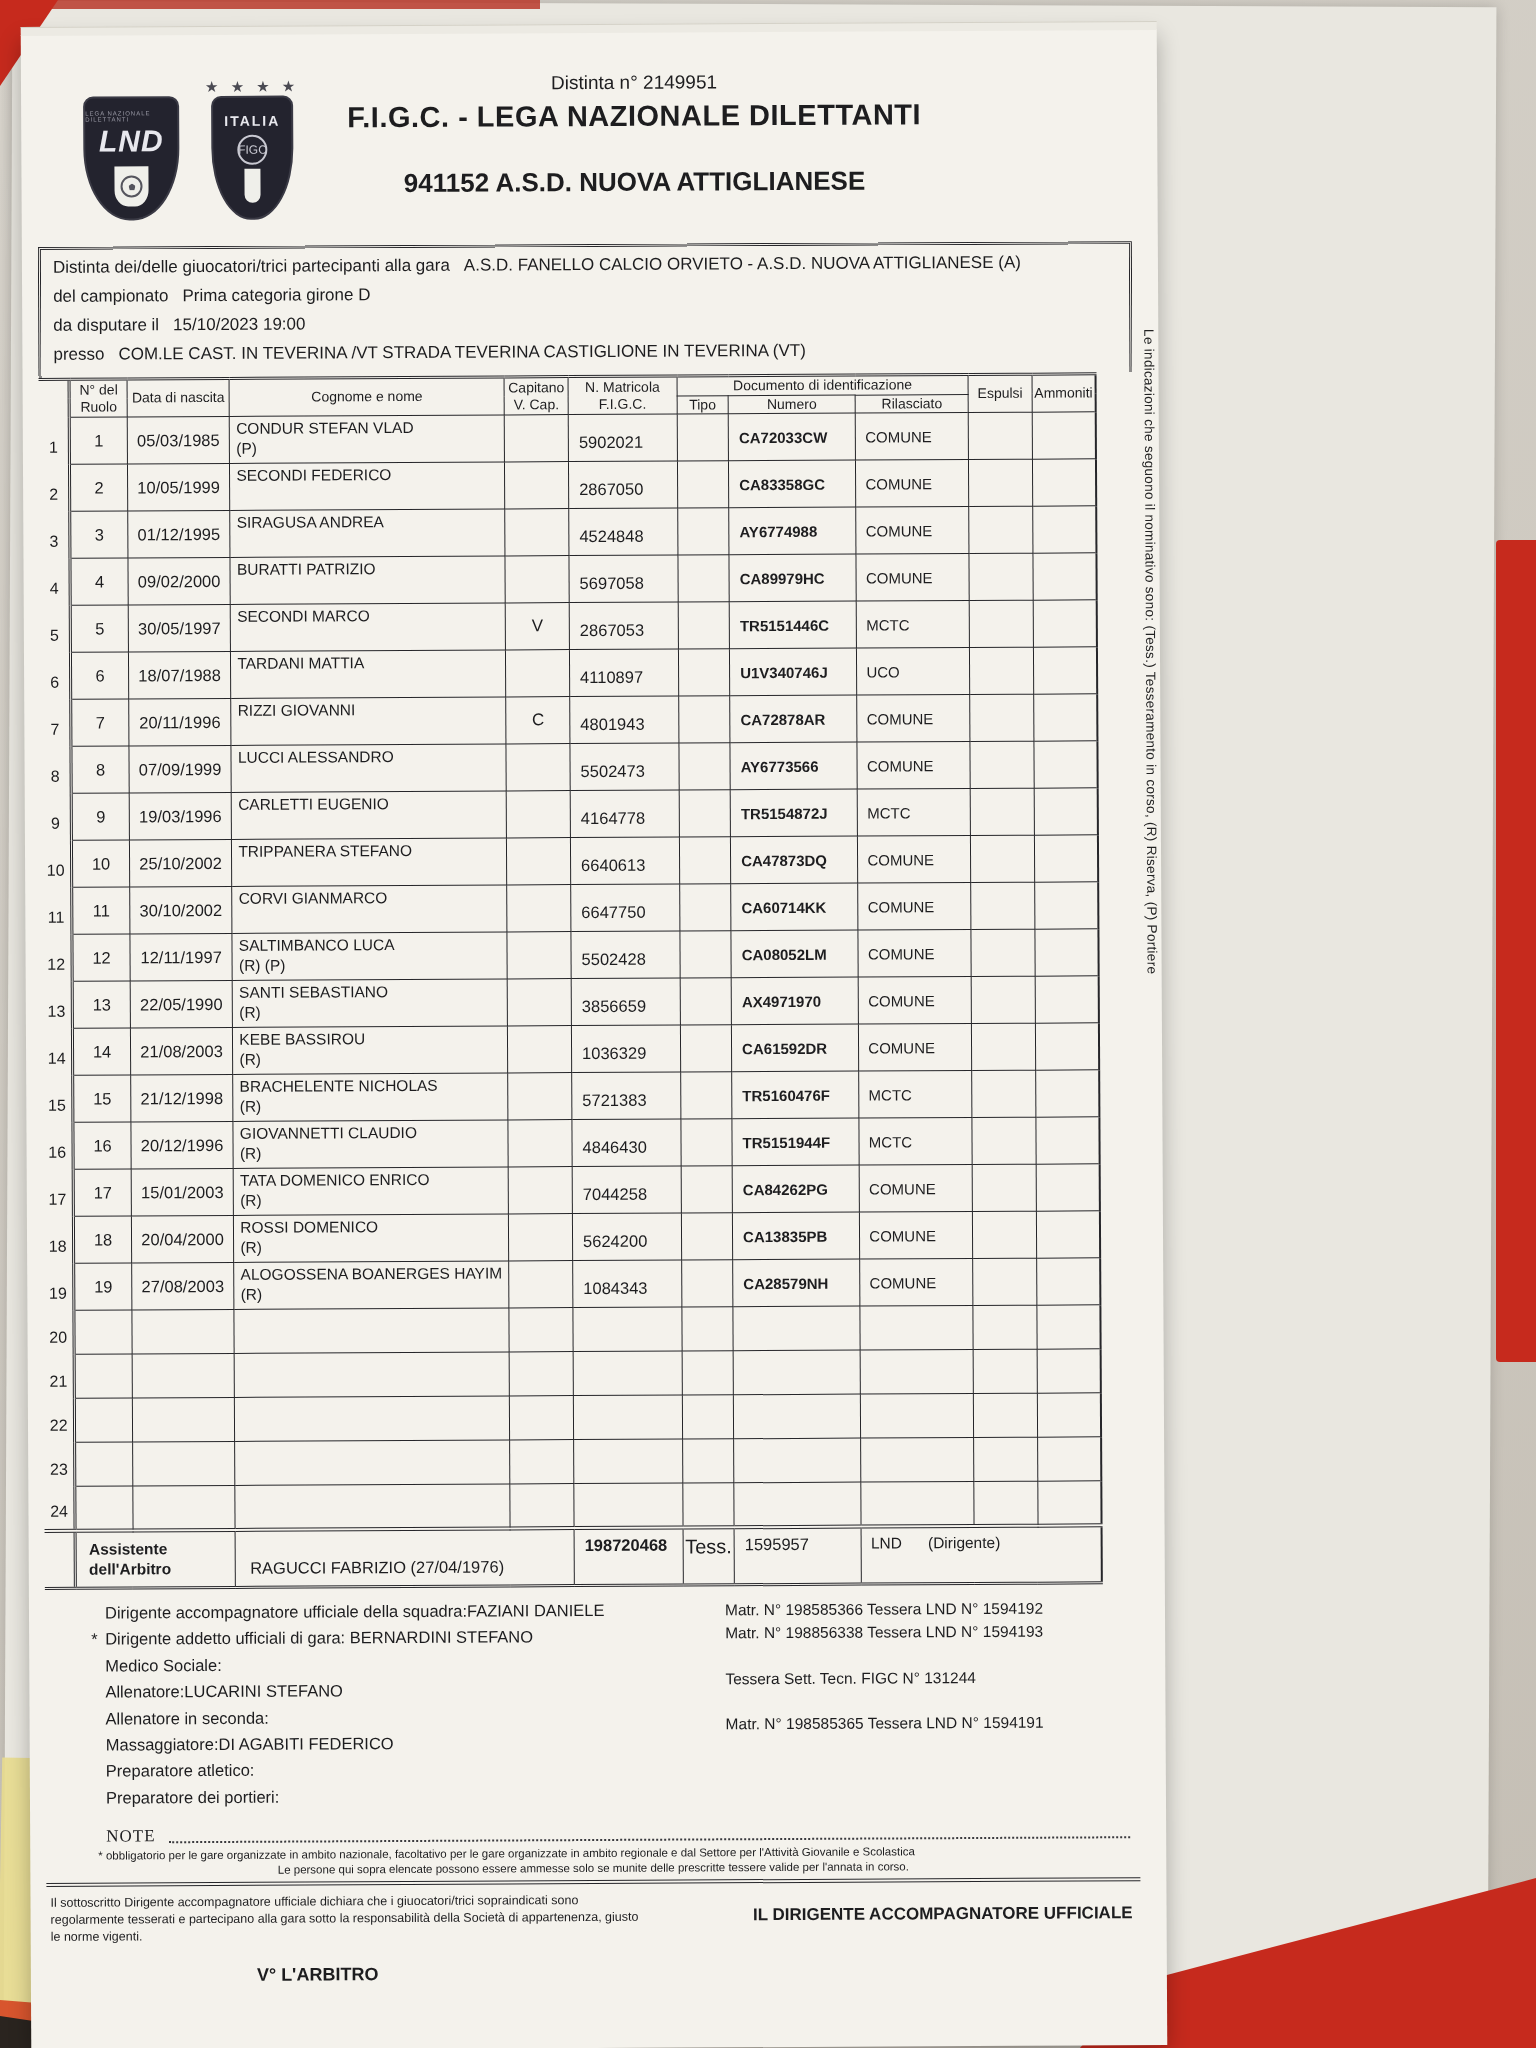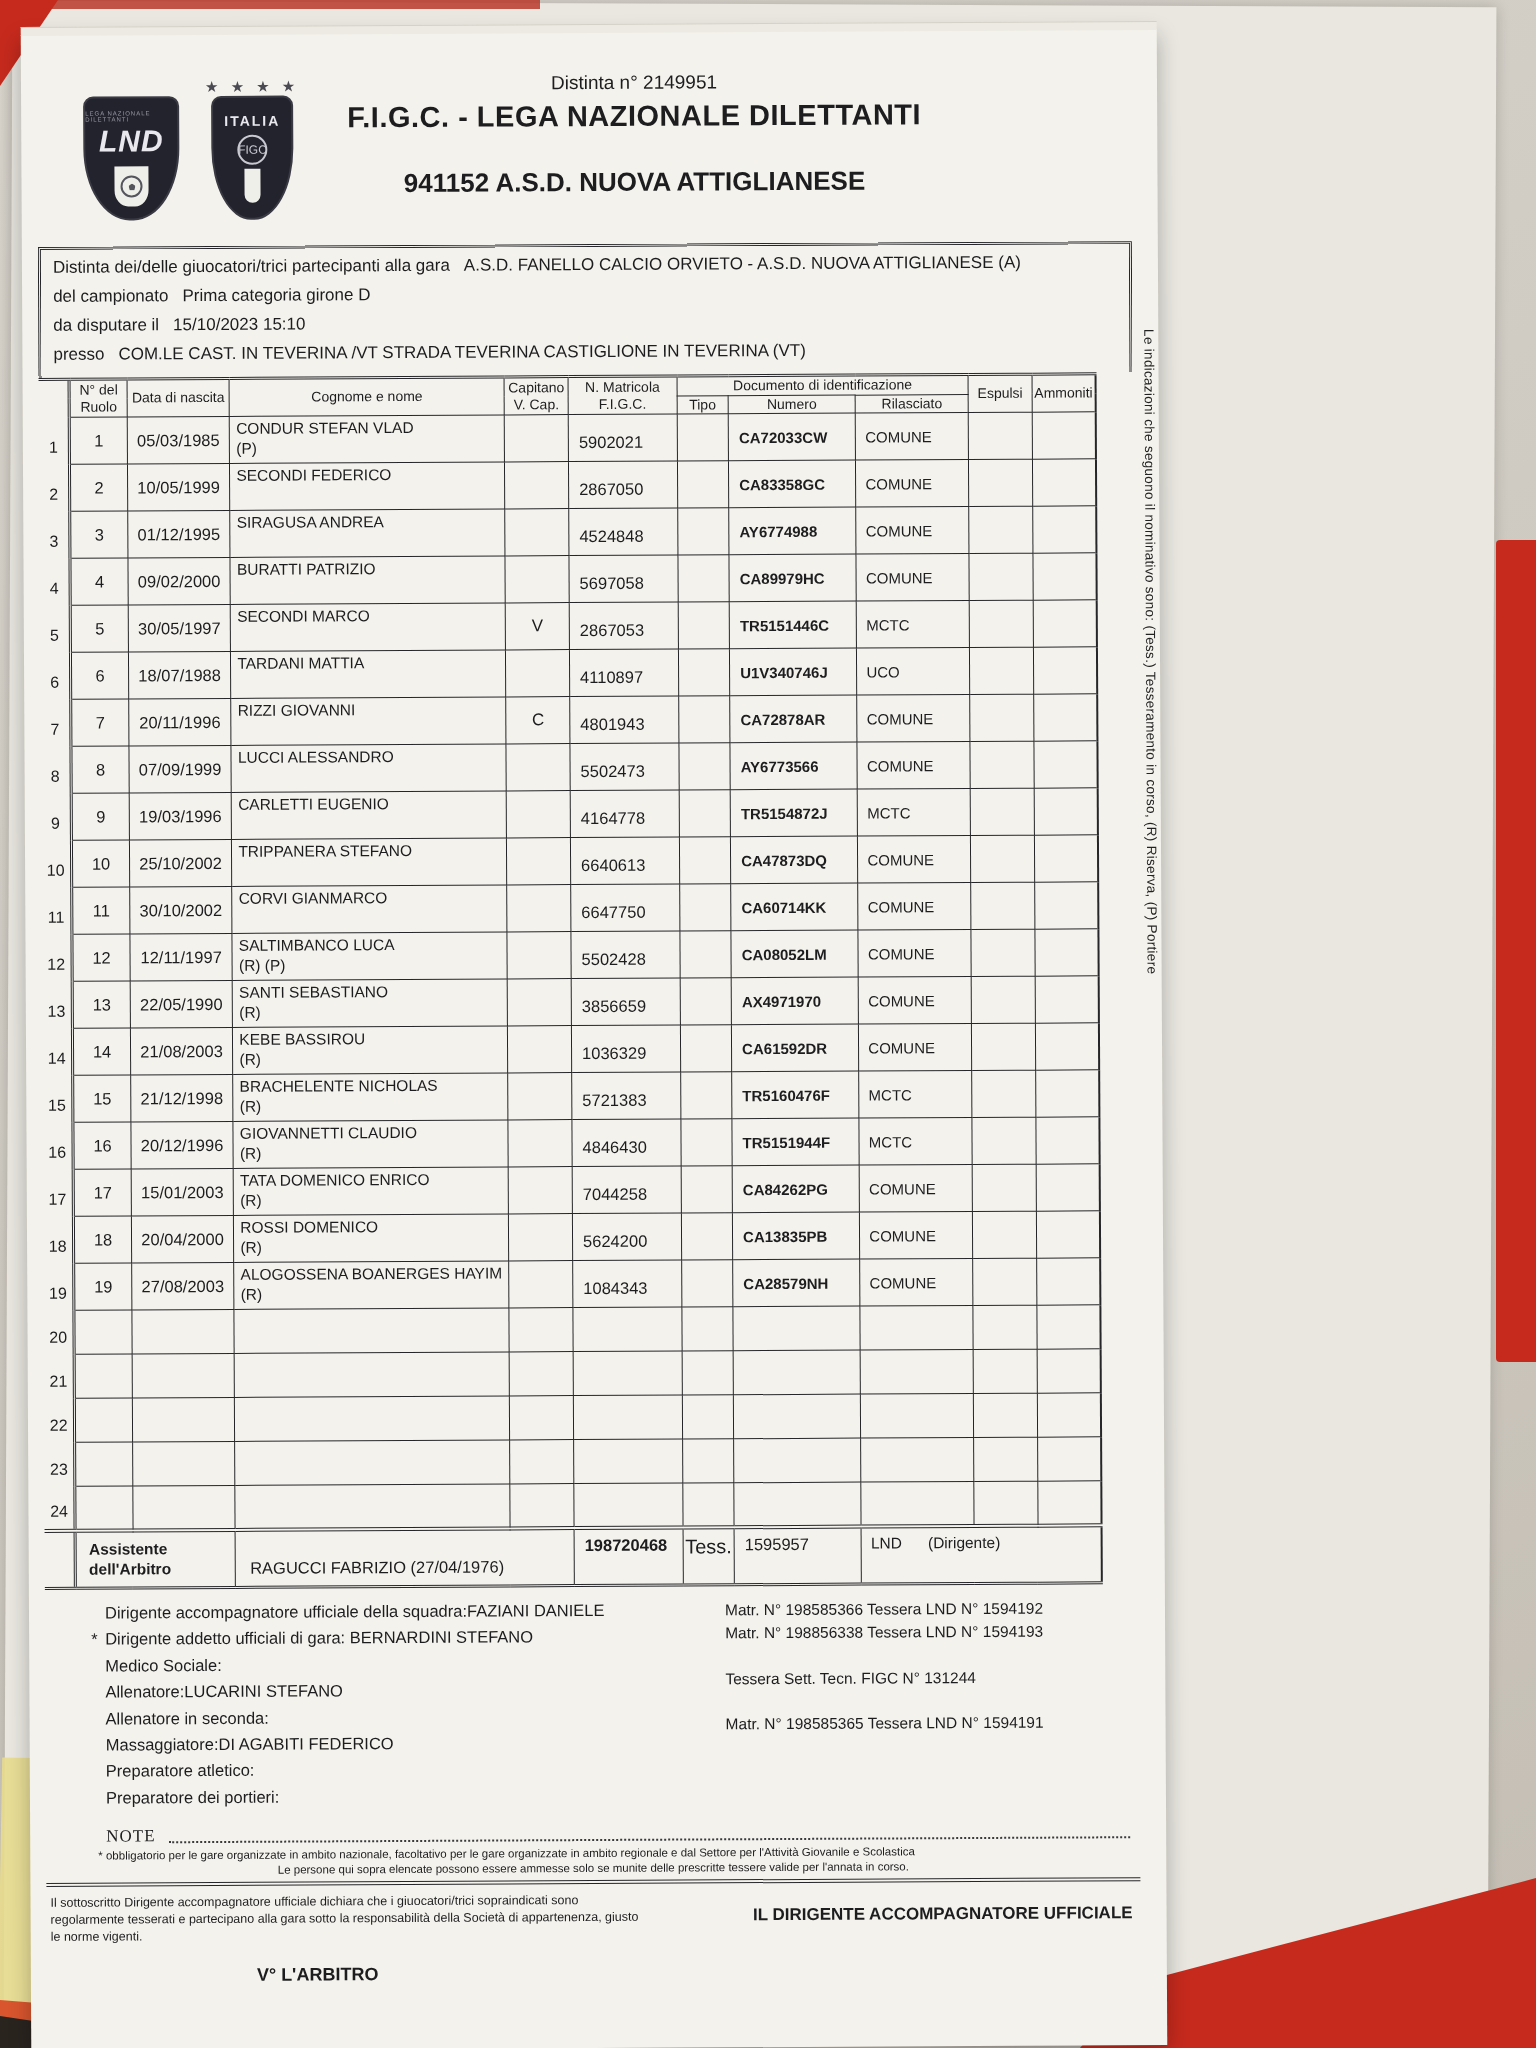--- a/index.html
+++ b/index.html
@@ -164,21 +164,21 @@
     <div class="match-line">
       <span class="lbl">Distinta dei/delle giuocatori/trici partecipanti alla gara</span>
       <span class="val">A.S.D. FANELLO CALCIO ORVIETO - A.S.D. NUOVA ATTIGLIANESE (A)</span>
     </div>
     <div class="match-line">
       <span class="lbl">del campionato</span>
       <span class="val">Prima categoria girone D</span>
     </div>
     <div class="match-line">
       <span class="lbl">da disputare il</span>
-      <span class="val">15/10/2023 15:10</span>
+      <span class="val">15/10/2023 19:00</span>
     </div>
     <div class="match-line">
       <span class="lbl">presso</span>
       <span class="val v-inline">COM.LE CAST. IN TEVERINA /VT STRADA TEVERINA CASTIGLIONE IN TEVERINA (VT)</span>
     </div>
   </div>
 
   <table>
     <colgroup>
       <col class="c-gut">

